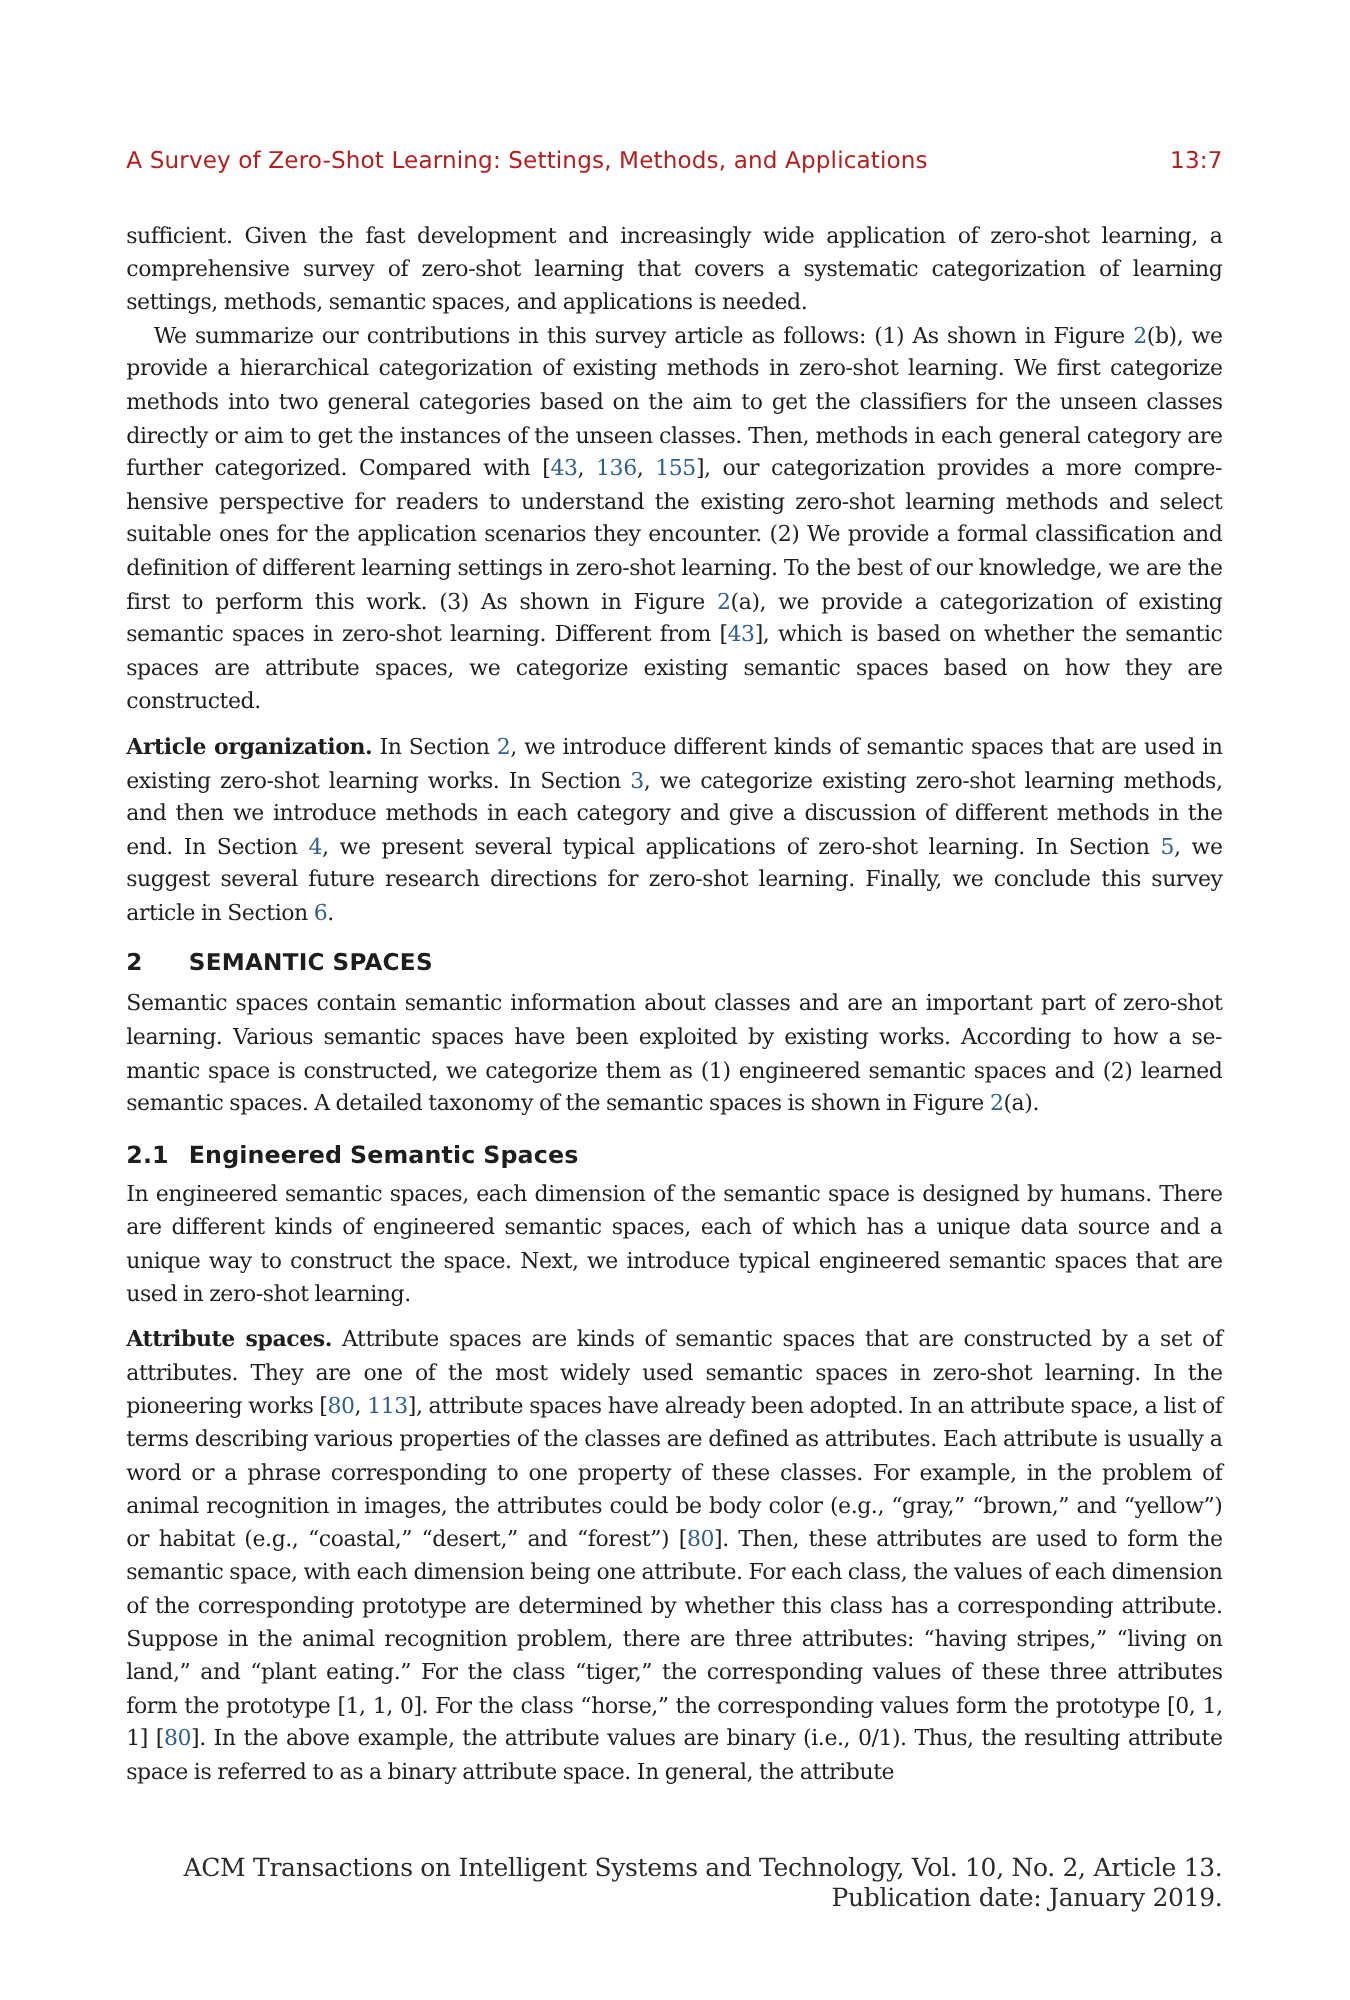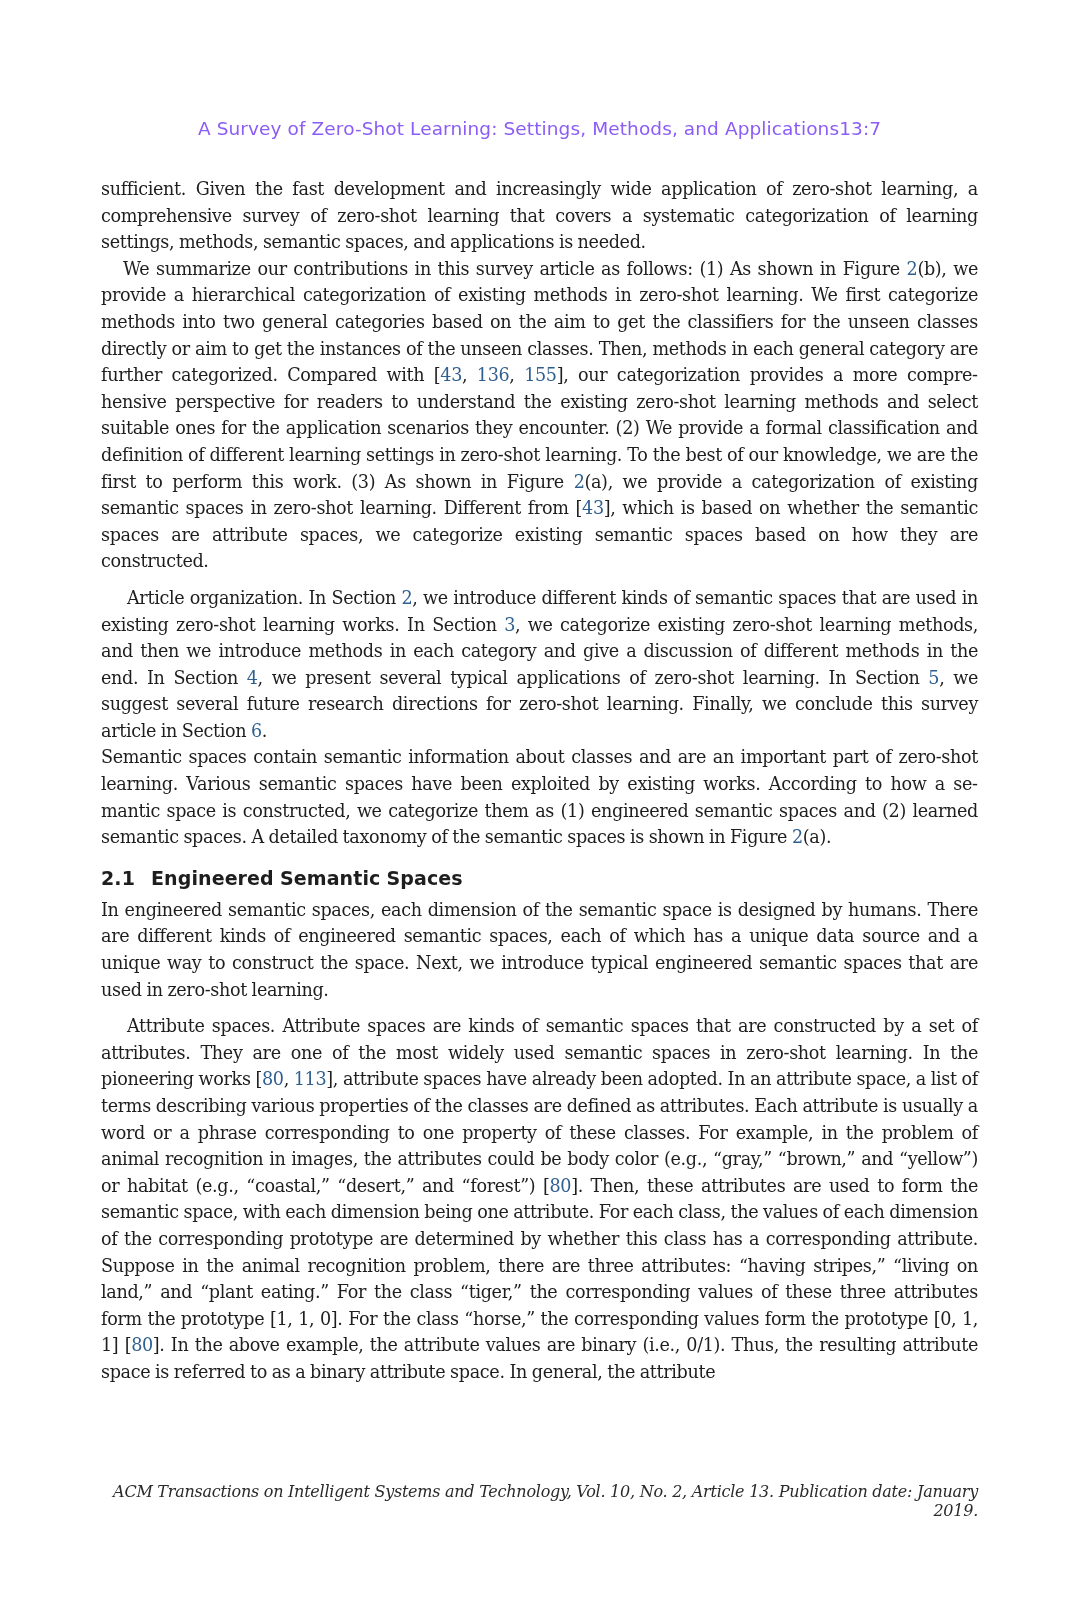--- a/index.html
+++ b/index.html
@@ -1,65 +1,66 @@
 <!DOCTYPE html>
 <html><head>
 <meta charset="utf-8">
 <style>
   html, body { margin: 0; padding: 0; background: #ffffff; }
   body { width: 1080px; height: 1600px; position: relative; overflow: hidden; color: #1e1e1e; }
   .page { position: absolute; left: 101px; top: 0; width: 877px; }
   .running-head {
     position: absolute; top: 118px; left: 0; width: 877px; height: 26px;
-    font-family: "DejaVu Sans", sans-serif; font-size: 18.5px; color: #8b5cf6;
-    display: flex; justify-content: center; align-items: baseline; letter-spacing: 0.1px;
+    font-family: "DejaVu Sans", sans-serif; font-size: 18.5px; color: #b91c1c;
+    display: flex; justify-content: space-between; align-items: baseline; letter-spacing: 0.1px;
   }
   .body-text {
     position: absolute; top: 176px; left: 0; width: 877px;
     font-family: "DejaVu Serif", serif; font-size: 17.6px; line-height: 26.6px;
     text-align: justify; hyphens: manual; word-spacing: -0.5px; letter-spacing: -0.35px;
   }
   .body-text p { margin: 0; }
   .indent { text-indent: 22px; }
   .para-gap { margin-top: 10px !important; }
-  .runin { font-weight: normal; margin-left: 26px; }
+  .runin { font-weight: bold; }
   .em { }
   a, .ref { color: #2f5f8f; text-decoration: none; }
   h2.sec {
     font-family: "DejaVu Sans", sans-serif; font-size: 18.5px; font-weight: bold;
     margin: 14px 0 6px 0; line-height: 26px; letter-spacing: 0.2px;
   }
   h3.subsec {
     font-family: "DejaVu Sans", sans-serif; font-size: 19px; font-weight: bold;
     margin: 14px 0 6px 0; line-height: 26px; letter-spacing: 0.1px;
   }
   .secnum { display: inline-block; width: 50px; }
   .footer {
     position: absolute; top: 1482px; left: 0; width: 877px; text-align: right;
-    font-family: "DejaVu Serif", serif; font-size: 16px; color: #2a2a2a; letter-spacing: -0.25px; font-style: italic;
+    font-family: "DejaVu Serif", serif; font-size: 20px; color: #2a2a2a; letter-spacing: -0.25px;
   }
 </style>
 </head>
 <body>
 
 <div class="page">
 
   <div class="running-head">
     <span>A Survey of Zero-Shot Learning: Settings, Methods, and Applications</span>
     <span>13:7</span>
   </div>
 
   <div class="body-text">
 
     <p>sufficient. Given the fast development and increasingly wide application of zero-shot learning, a comprehensive survey of zero-shot learning that covers a systematic categorization of learning settings, methods, semantic spaces, and applications is needed.</p>
 
     <p class="indent"><span>We summarize our contributions in this survey article as follows: (1) As shown in Figure </span><a>2</a><span>(b), we provide a hierarchical categorization of existing methods in zero-shot learning. We first categorize methods into two general categories based on the aim to get the classifiers for the unseen classes directly or aim to get the instances of the unseen classes. Then, methods in each general category are further categorized. Compared with [</span><a>43</a><span>, </span><a>136</a><span>, </span><a>155</a><span>], our categorization provides a more compre­hensive perspective for readers to understand the existing zero-shot learning methods and select suitable ones for the application scenarios they encounter. (2) We provide a formal classification and definition of different learning settings in zero-shot learning. To the best of our knowledge, we are the first to perform this work. (3) As shown in Figure </span><a>2</a><span>(a), we provide a categorization of existing semantic spaces in zero-shot learning. Different from [</span><a>43</a><span>], which is based on whether the semantic spaces are attribute spaces, we categorize existing semantic spaces based on how they are constructed.</span></p>
 
     <p class="para-gap"><span class="runin">Article organization.</span><span> In Section </span><a>2</a><span>, we introduce different kinds of semantic spaces that are used in existing zero-shot learning works. In Section </span><a>3</a><span>, we categorize existing zero-shot learning meth­ods, and then we introduce methods in each category and give a discussion of different methods in the end. In Section </span><a>4</a><span>, we present several typical applications of zero-shot learning. In Section </span><a>5</a><span>, we suggest several future research directions for zero-shot learning. Finally, we conclude this survey article in Section </span><a>6</a><span>.</span></p>
 
+    <h2 class="sec"><span class="secnum">2</span><span>SEMANTIC SPACES</span></h2>
 
     <p><span>Semantic spaces contain semantic information about classes and are an important part of zero-shot learning. Various semantic spaces have been exploited by existing works. According to how a se­mantic space is constructed, we categorize them as (1) engineered semantic spaces and (2) learned semantic spaces. A detailed taxonomy of the semantic spaces is shown in Figure </span><a>2</a><span>(a).</span></p>
 
     <h3 class="subsec"><span class="secnum">2.1</span><span>Engineered Semantic Spaces</span></h3>
 
     <p>In engineered semantic spaces, each dimension of the semantic space is designed by humans. There are different kinds of engineered semantic spaces, each of which has a unique data source and a unique way to construct the space. Next, we introduce typical engineered semantic spaces that are used in zero-shot learning.</p>
 
     <p class="para-gap"><span class="runin">Attribute spaces.</span><span> Attribute spaces are kinds of semantic spaces that are constructed by a set of </span><span class="em">attributes.</span><span> They are one of the most widely used semantic spaces in zero-shot learning. In the pioneering works [</span><a>80</a><span>, </span><a>113</a><span>], attribute spaces have already been adopted. In an attribute space, a list of terms describing various properties of the classes are defined as attributes. Each attribute is usually a word or a phrase corresponding to one property of these classes. For example, in the problem of animal recognition in images, the attributes could be body color (e.g., “gray,” “brown,” and “yellow”) or habitat (e.g., “coastal,” “desert,” and “forest”) [</span><a>80</a><span>]. Then, these attributes are used to form the semantic space, with each dimension being one attribute. For each class, the values of each dimension of the corresponding prototype are determined by whether this class has a corresponding attribute. Suppose in the animal recognition problem, there are three attributes: “having stripes,” “living on land,” and “plant eating.” For the class “tiger,” the corresponding values of these three attributes form the prototype [1, 1, 0]. For the class “horse,” the corresponding values form the prototype [0, 1, 1] [</span><a>80</a><span>]. In the above example, the attribute values are binary (i.e., 0/1). Thus, the resulting attribute space is referred to as a </span><span class="em">binary attribute space.</span><span> In general, the attribute</span></p>
 
   </div>

